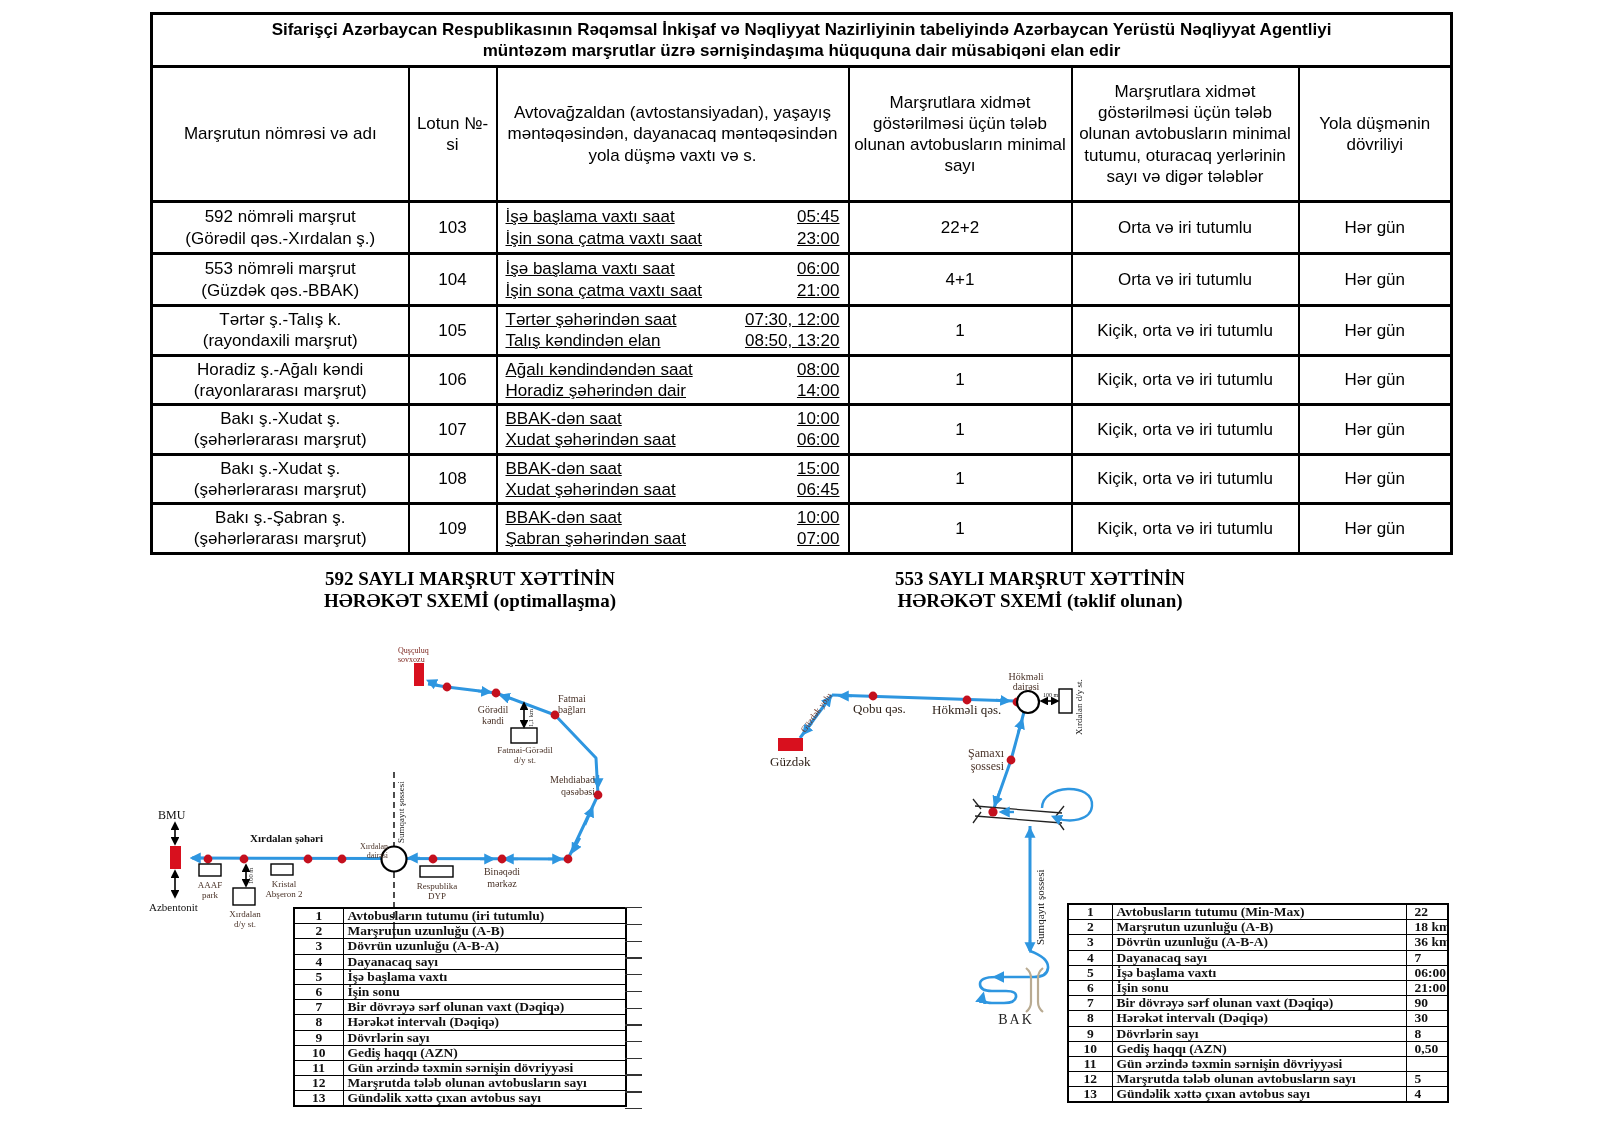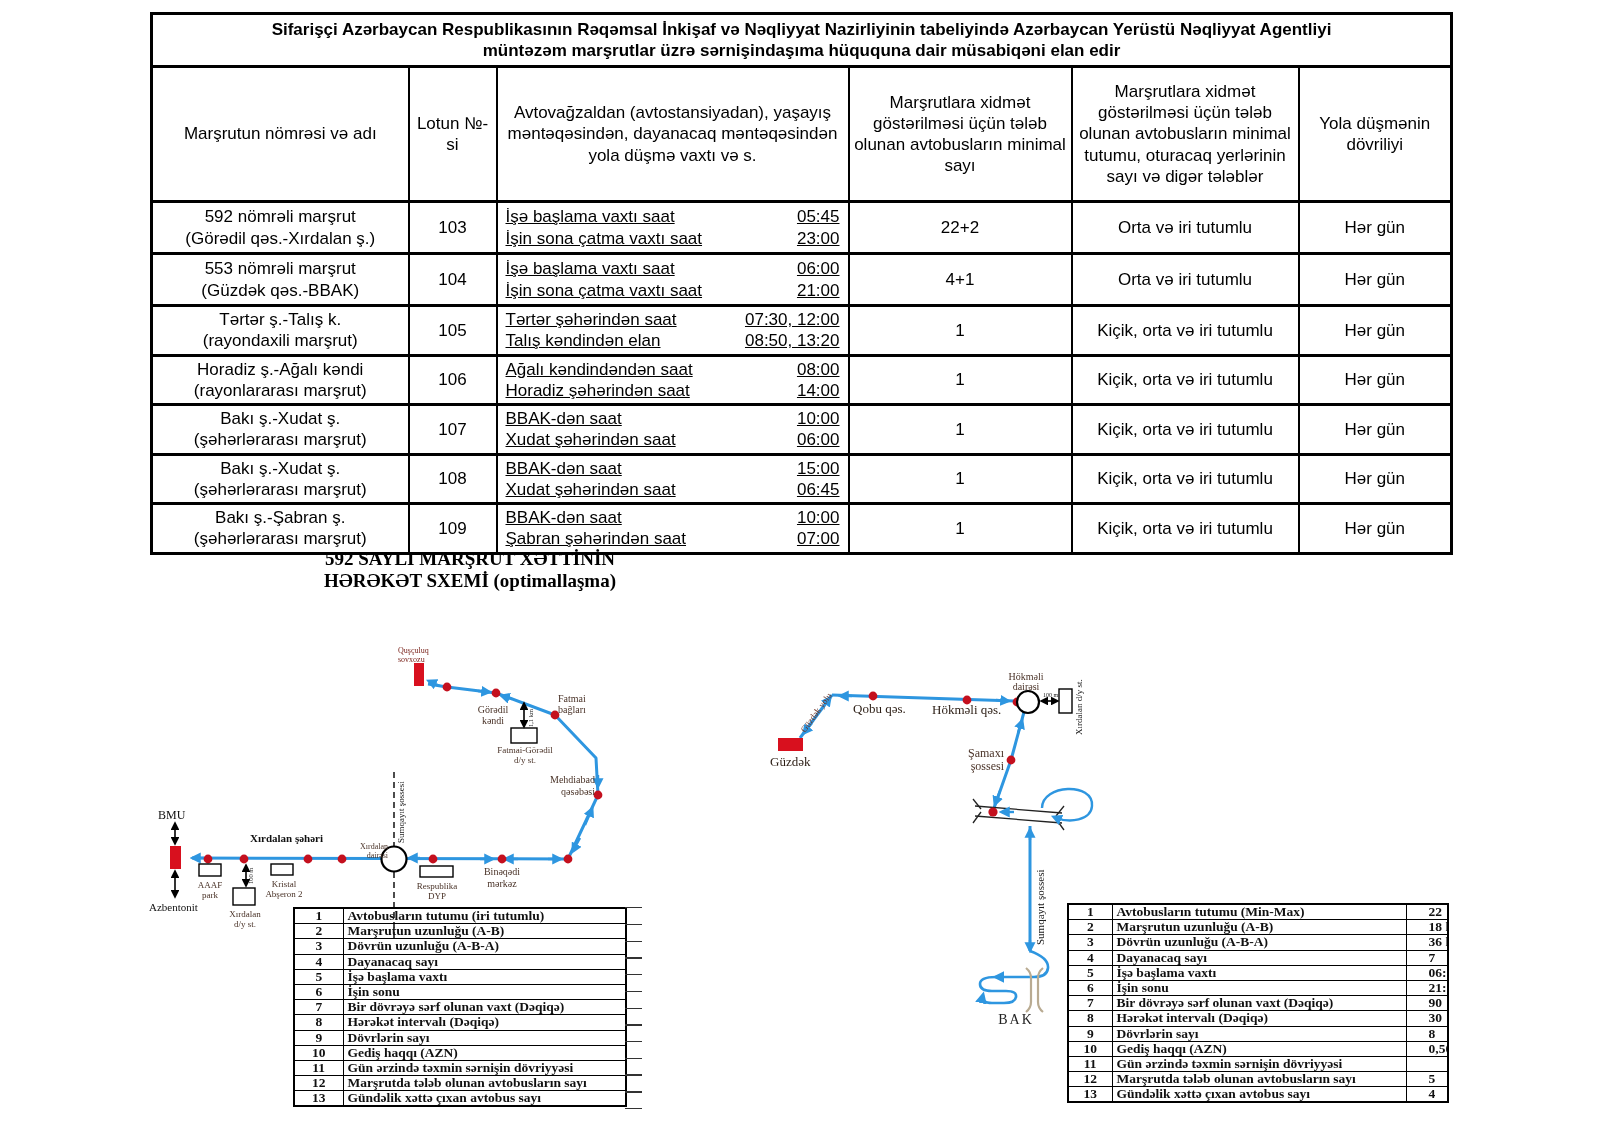--- a/index.html
+++ b/index.html
@@ -23,21 +23,21 @@
   
   .diagram-title{position:absolute;width:360px;text-align:center;
                  font-family:"Liberation Serif",serif;font-weight:bold;font-size:19px;line-height:1.18;}
 
   
   table.legend{position:absolute;border-collapse:collapse;table-layout:fixed;border:2px solid #000;
                font-family:"Liberation Serif",serif;font-weight:bold;font-size:13.5px;color:#111;}
   table.legend td{border:1.5px solid #000;padding:0 4px;height:14.2px;line-height:1.05;
                   white-space:nowrap;overflow:hidden;}
   table.legend td.num{text-align:center;}
-  table.legend td.val{padding-left:22px;}
+  table.legend td.val{padding-left:8px;}
   .legend-stub{position:absolute;left:625px;top:907px;width:17px;height:218px;
     background:repeating-linear-gradient(to bottom,#333 0px,#333 1.4px,transparent 1.4px,transparent 16.75px);}
 
   
   svg text{font-family:"Liberation Serif",serif;}
   .maplabel{fill:#4a3328;}
   .maplabel-dark{fill:#1c1c1c;}
 </style>
 </head>
 <body>
@@ -132,21 +132,21 @@
     <tr style="height:48px">
       <td class="c-center"><span>Horadiz ş.-Ağalı kəndi</span><br><span>(rayonlararası marşrut)</span></td>
       <td class="c-center">106</td>
       <td>
             <div class="sched">
         <div class="sched-line">
                 <span>Ağalı kəndindəndən saat</span>
                 <span class="t">08:00</span>
               </div>
         <div class="sched-line">
-                <span>Horadiz şəhərindən saat</span>
+                <span>Horadiz şəhərindən dair</span>
                 <span class="t">14:00</span>
               </div>
       </div>
           </td>
       <td class="c-center">1</td>
       <td class="c-center">Kiçik, orta və iri tutumlu</td>
       <td class="c-center">Hər gün</td>
     </tr>
 
     <tr style="height:47px">
@@ -204,22 +204,25 @@
               </div>
       </div>
           </td>
       <td class="c-center">1</td>
       <td class="c-center">Kiçik, orta və iri tutumlu</td>
       <td class="c-center">Hər gün</td>
     </tr>
   </tbody>
     </table>
 
-  <div class="diagram-title" style="left:290px;top:548px">
+  <div class="diagram-title" style="left:290px;top:568px">
     <span>592 SAYLI  MARŞRUT XƏTTİNİN</span><br><span>HƏRƏKƏT SXEMİ (optimallaşma)</span>
+  </div>
+  <div class="diagram-title" style="left:860px;top:568px">
+    <span>553 SAYLI  MARŞRUT XƏTTİNİN</span><br><span>HƏRƏKƏT SXEMİ (təklif olunan)</span>
   </div>
 
   <svg style="position:absolute;left:120px;top:630px" width="570" height="345" viewBox="120 630 570 345">
     <defs>
       <marker id="mB" viewBox="0 0 10 10" refX="7" refY="5" markerWidth="4.6" markerHeight="4.6" orient="auto-start-reverse">
         <path d="M0,0L10,5L0,10z" fill="#2e96e0"></path>
         </marker>
       <marker id="mK" viewBox="0 0 10 10" refX="7" refY="5" markerWidth="5.5" markerHeight="5.5" orient="auto-start-reverse">
         <path d="M0,0L10,5L0,10z" fill="#000"></path>
         </marker>

